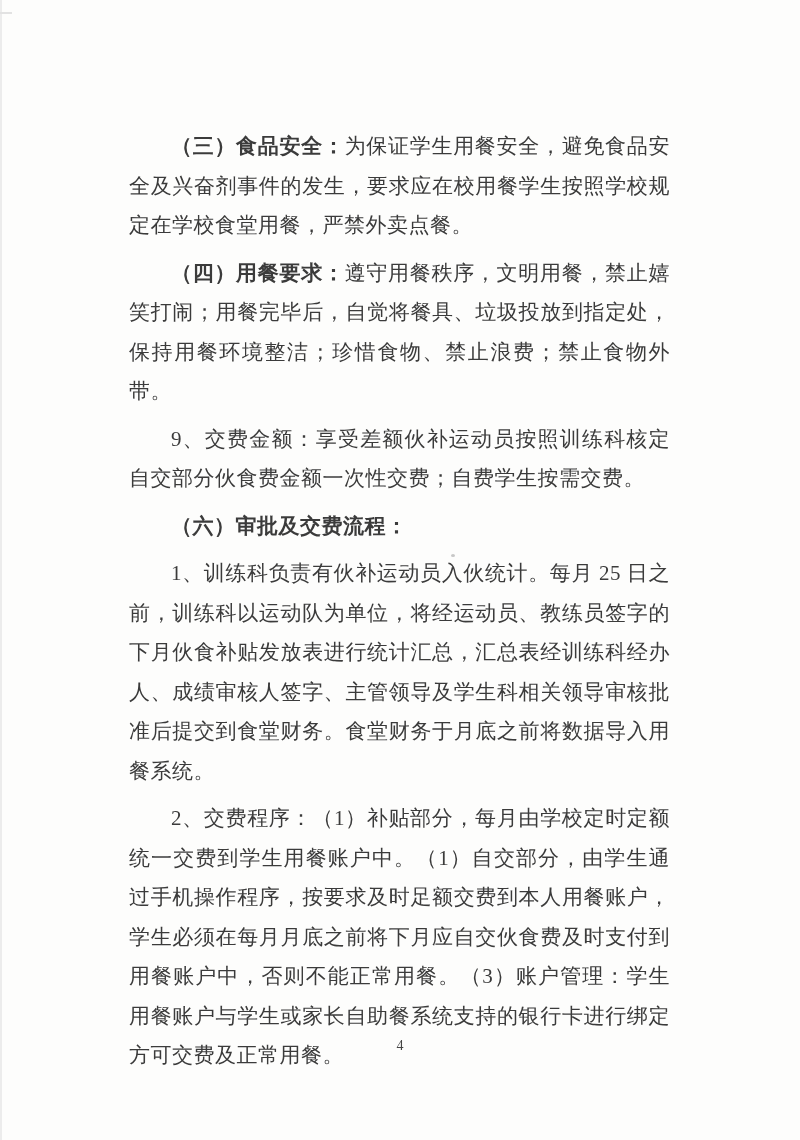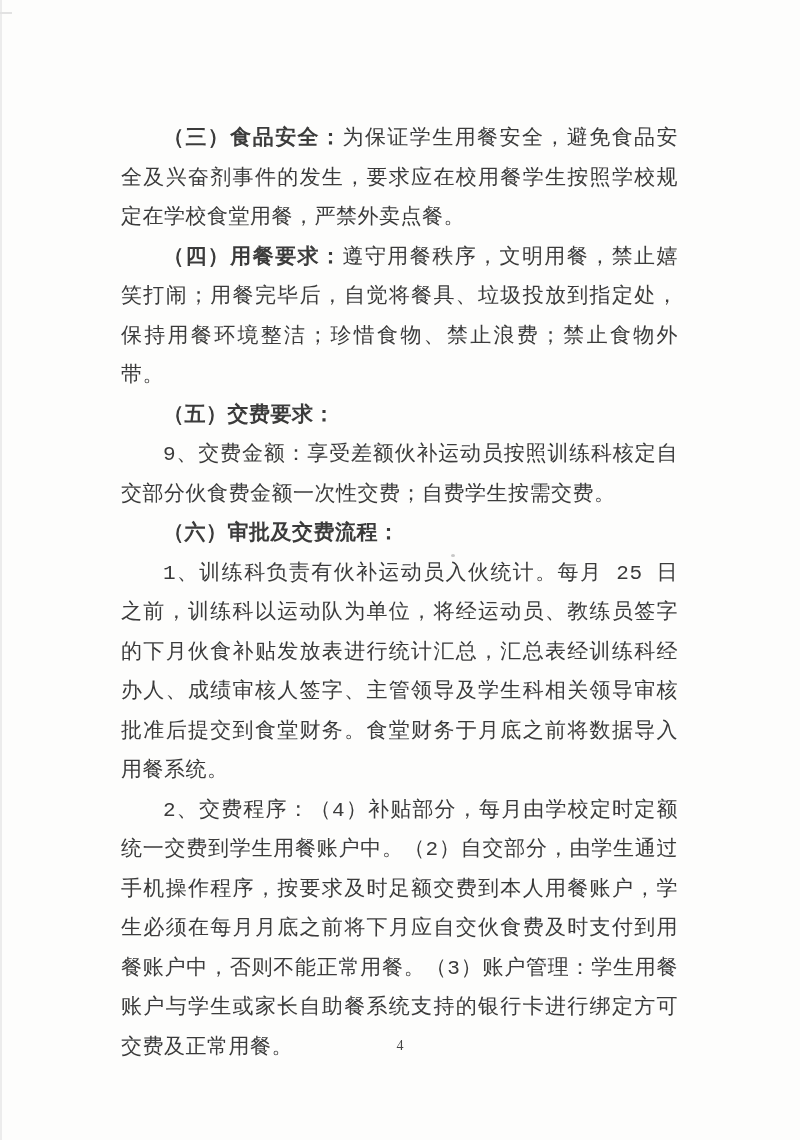--- a/index.html
+++ b/index.html
@@ -43,24 +43,23 @@
     position: absolute;
     left: 121px;
     top: 119px;
     width: 557px;
     font-size: 21px;
     line-height: 39.5px;
     letter-spacing: 0.5px;
     text-align: justify;
   }
   .para {
-    margin: 0;
+    margin: 8px;
     padding: 0;
     text-indent: 2em;
-    font-family: Liberation Mono, monospace;
   }
   .para .h {
     font-weight: 700;
   }
   .footer {
     position: absolute;
     left: 0; top: 1038px;
     width: 800px;
     text-align: center;
     font-size: 14px;
@@ -75,28 +74,27 @@
   <div class="scan-edge-left"></div>
   <div class="scan-dash-topleft"></div>
   <div class="scan-speck"></div>
 
   <div class="content">
 
     <p class="para"><span class="h">（三）食品安全：</span><span>为保证学生用餐安全，避免食品安全及兴奋剂事件的发生，要求应在校用餐学生按照学校规定在学校食堂用餐，严禁外卖点餐。</span></p>
 
     <p class="para"><span class="h">（四）用餐要求：</span><span>遵守用餐秩序，文明用餐，禁止嬉笑打闹；用餐完毕后，自觉将餐具、垃圾投放到指定处，保持用餐环境整洁；珍惜食物、禁止浪费；禁止食物外带。</span></p>
 
-    <p class="para"><span class="h">（五）交费要求：</span><span></span></p>
 
 
     <p class="para"><span class="h"></span><span>9、交费金额：享受差额伙补运动员按照训练科核定自交部分伙食费金额一次性交费；自费学生按需交费。</span></p>
 
     <p class="para"><span class="h">（六）审批及交费流程：</span><span></span></p>
 
     <p class="para"><span class="h"></span><span>1、训练科负责有伙补运动员入伙统计。每月 25 日之前，训练科以运动队为单位，将经运动员、教练员签字的下月伙食补贴发放表进行统计汇总，汇总表经训练科经办人、成绩审核人签字、主管领导及学生科相关领导审核批准后提交到食堂财务。食堂财务于月底之前将数据导入用餐系统。</span></p>
 
-    <p class="para"><span class="h"></span><span>2、交费程序：（4）补贴部分，每月由学校定时定额统一交费到学生用餐账户中。（2）自交部分，由学生通过手机操作程序，按要求及时足额交费到本人用餐账户，学生必须在每月月底之前将下月应自交伙食费及时支付到用餐账户中，否则不能正常用餐。（3）账户管理：学生用餐账户与学生或家长自助餐系统支持的银行卡进行绑定方可交费及正常用餐。</span></p>
+    <p class="para"><span class="h"></span><span>2、交费程序：（1）补贴部分，每月由学校定时定额统一交费到学生用餐账户中。（1）自交部分，由学生通过手机操作程序，按要求及时足额交费到本人用餐账户，学生必须在每月月底之前将下月应自交伙食费及时支付到用餐账户中，否则不能正常用餐。（3）账户管理：学生用餐账户与学生或家长自助餐系统支持的银行卡进行绑定方可交费及正常用餐。</span></p>
 
   </div>
 
   <div class="footer">4</div>
 
 </div>
 
 </body></html>

